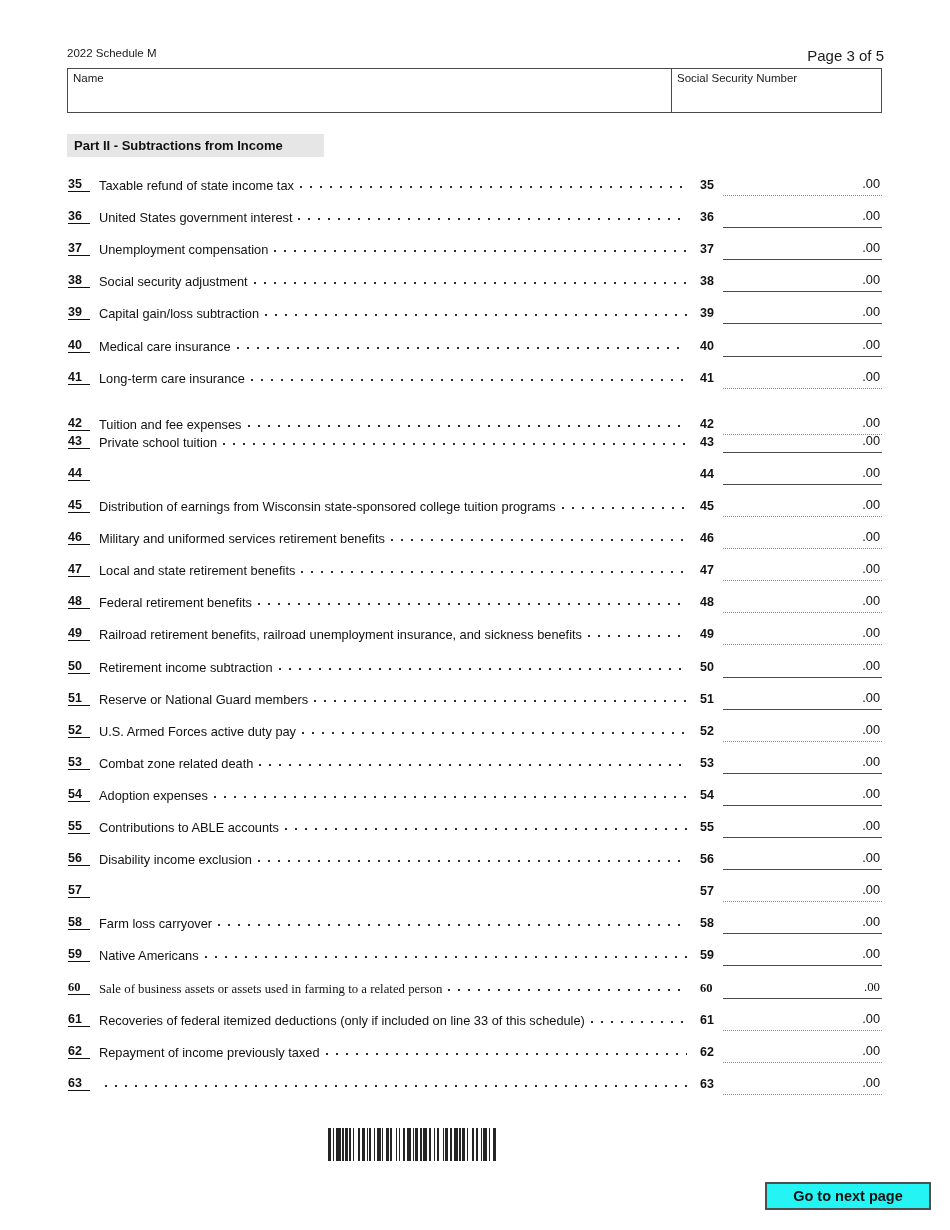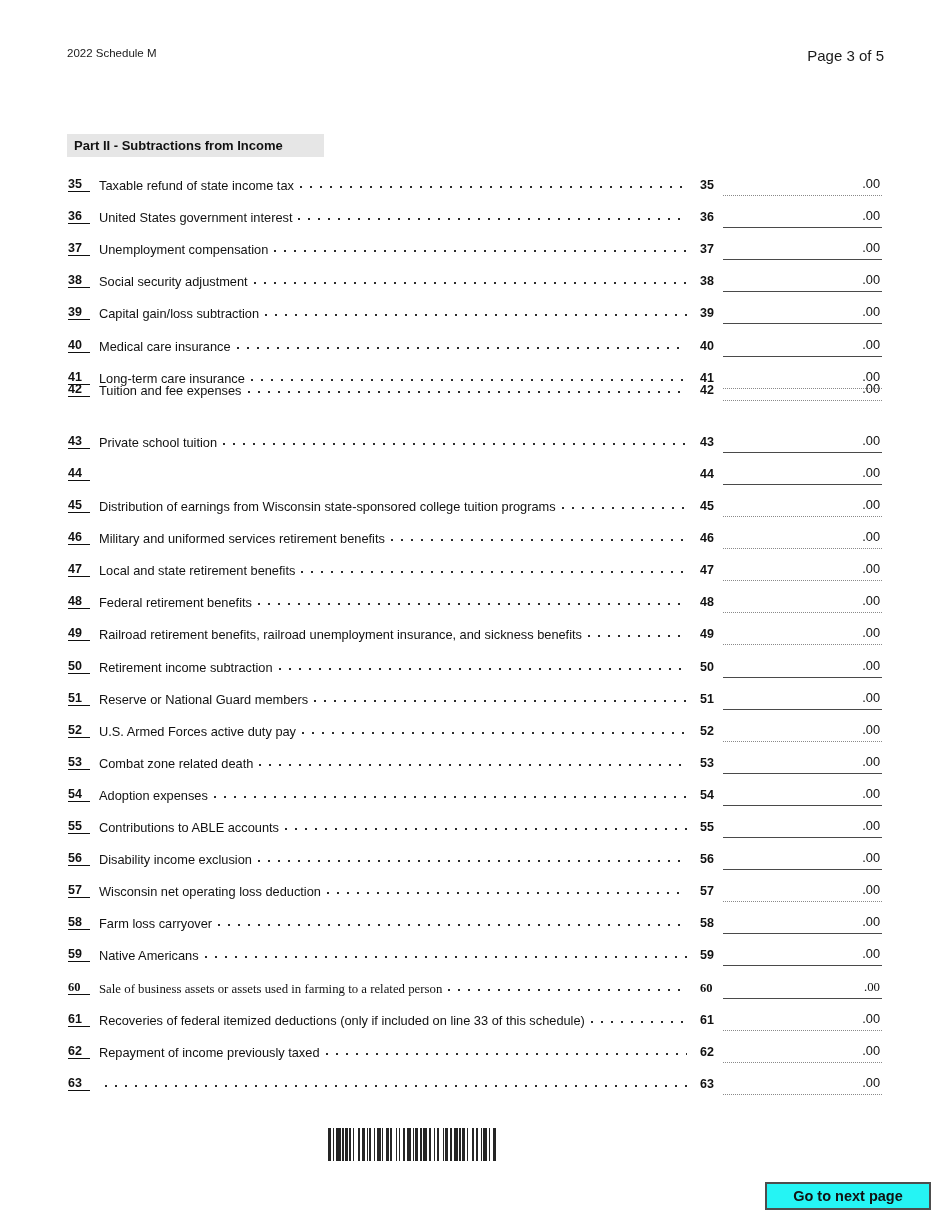--- a/index.html
+++ b/index.html
@@ -243,20 +243,25 @@
 </head>
 <body>
 
 <div class="page">
 
   <div class="hdr-line">
     <div class="hdr-left">2022 Schedule M</div>
     <div class="hdr-right">Page 3 of 5</div>
   </div>
 
+  <div class="idbox">
+    <div class="idbox-divider"></div>
+    <div class="idbox-label name">Name</div>
+    <div class="idbox-label ssn">Social Security Number</div>
+  </div>
 
   <div class="part-banner">
     <span>Part II - Subtractions from Income</span>
   </div>
 
   <div id="rows">
       <div class="row" style="top: 172px; padding-left: 8px;">
         <div class="lineno-left">35</div>
         <div class="label-wrap">
           <span class="label-text">Taxable refund of state income tax</span>
@@ -333,21 +338,21 @@
         <div class="label-wrap">
           <span class="label-text">Long-term care insurance</span>
           <span class="leader"></span>
         </div>
         <div class="lineno-right">41</div>
         <div class="amount-field">
           <span class="cents">.00</span>
           <span class="rule dotted"></span>
         </div>
       </div>
-      <div class="row" style="top: 377px;">
+      <div class="row" style="top: 411px;">
         <div class="lineno-left">42</div>
         <div class="label-wrap">
           <span class="label-text">Tuition and fee expenses</span>
           <span class="leader"></span>
         </div>
         <div class="lineno-right">42</div>
         <div class="amount-field">
           <span class="cents">.00</span>
           <span class="rule dotted"></span>
         </div>
@@ -511,24 +516,20 @@
           <span class="leader"></span>
         </div>
         <div class="lineno-right">56</div>
         <div class="amount-field">
           <span class="cents">.00</span>
           <span class="rule"></span>
         </div>
       </div>
       <div class="row" style="top: 878.2px;">
         <div class="lineno-left">57</div>
-        <div class="label-wrap">
-          <span class="label-text">Wisconsin net operating loss deduction</span>
-          <span class="leader"></span>
-        </div>
         <div class="lineno-right">57</div>
         <div class="amount-field">
           <span class="cents">.00</span>
           <span class="rule dotted"></span>
         </div>
       </div>
       <div class="row" style="top: 910.3px;">
         <div class="lineno-left">58</div>
         <div class="label-wrap">
           <span class="label-text">Farm loss carryover</span>

